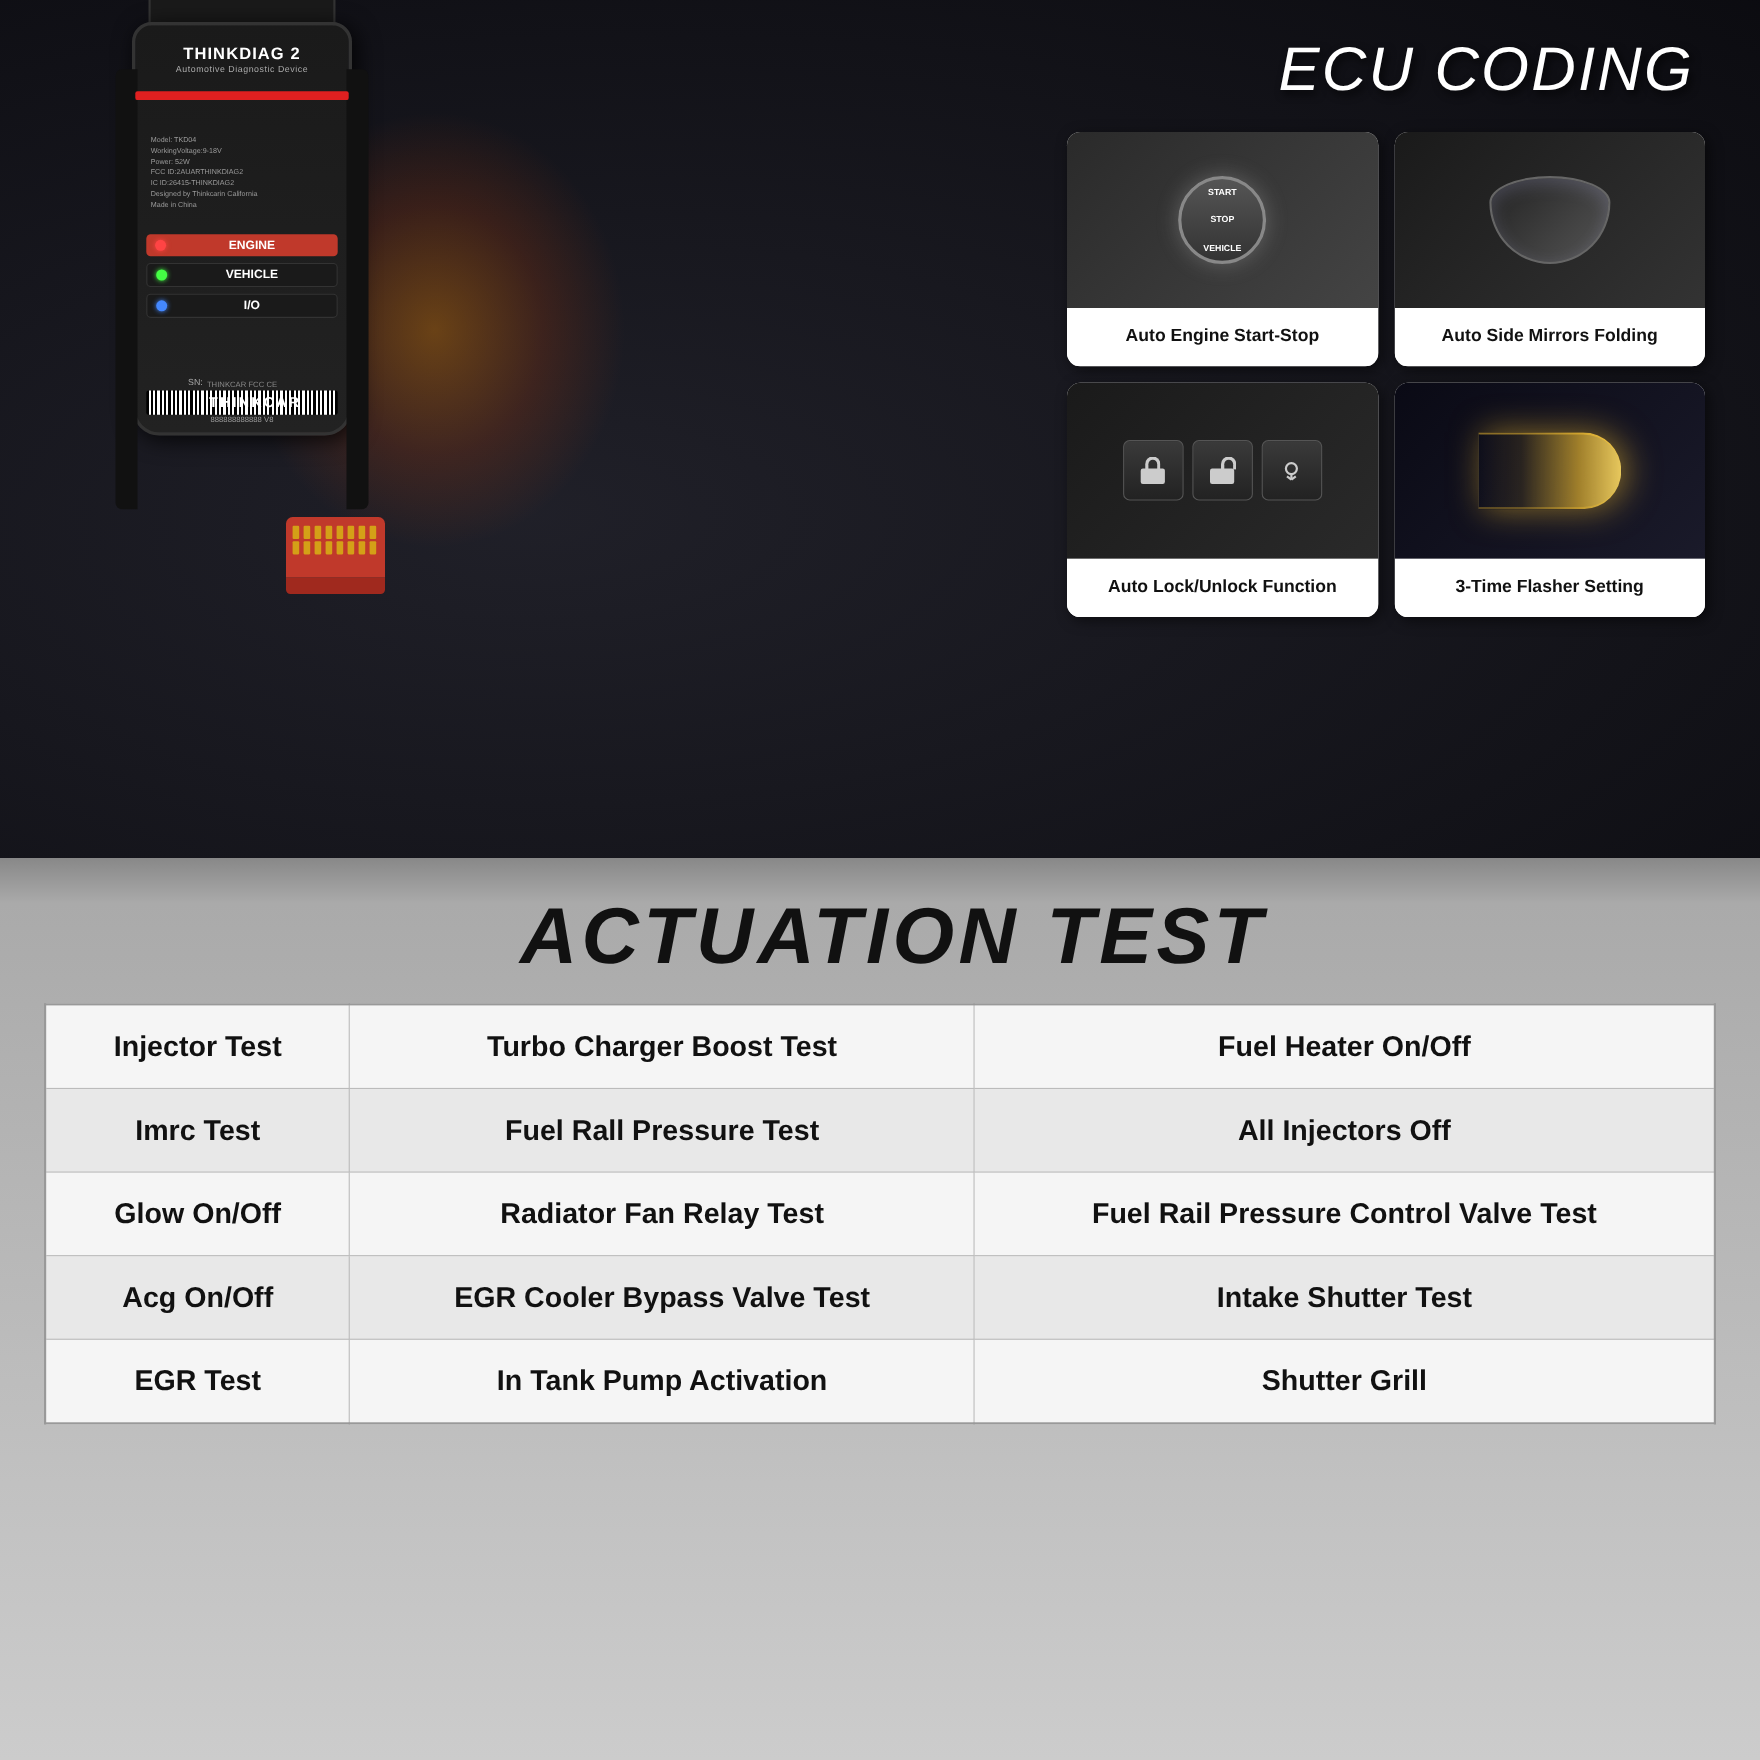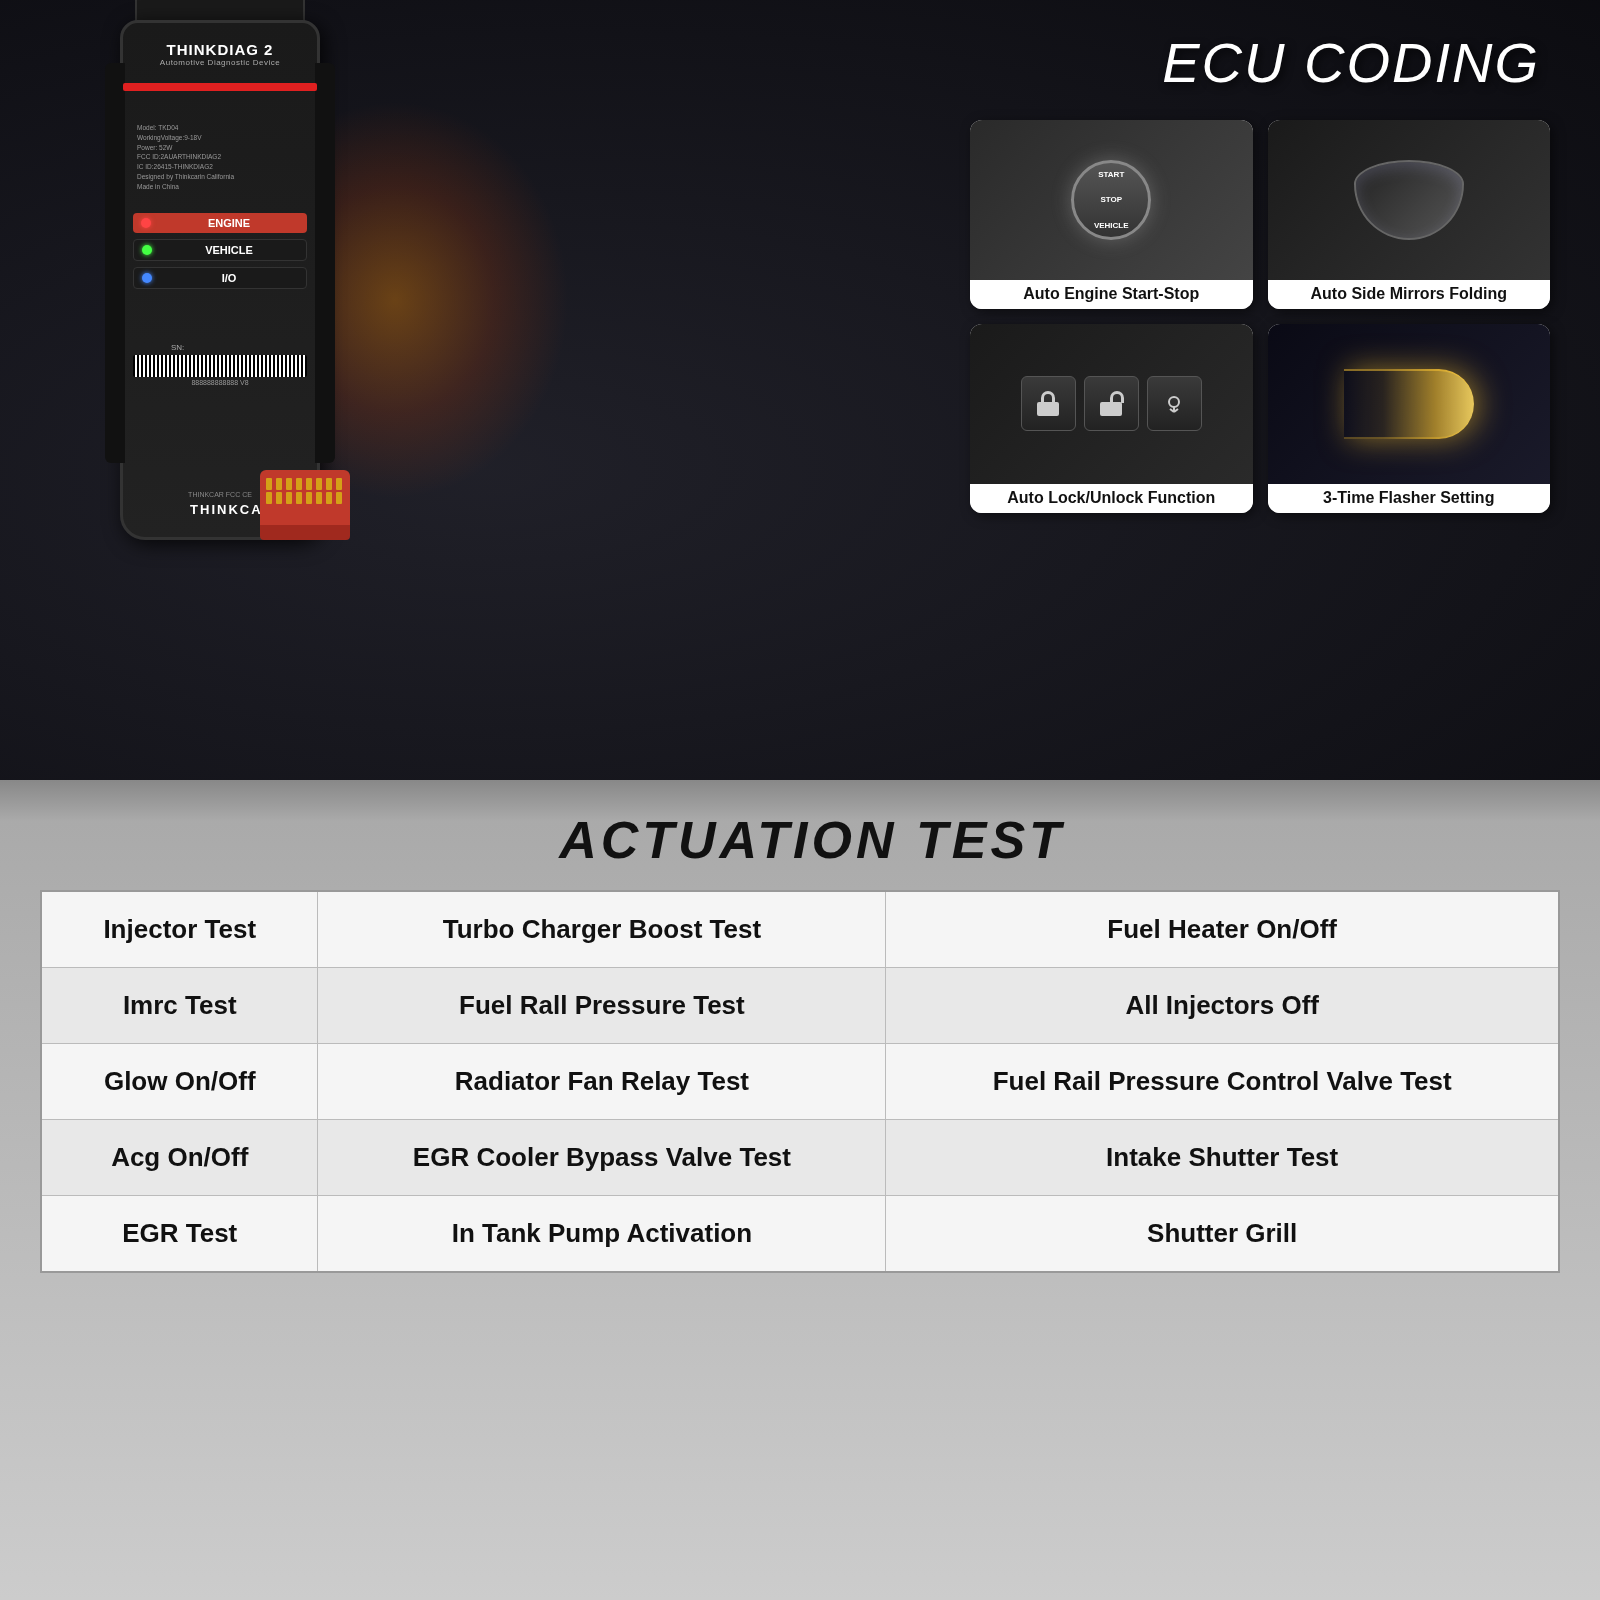--- a/index.html
+++ b/index.html
@@ -54,21 +54,21 @@
     .device {
       position: absolute;
       left: 60px;
       top: 0;
       width: 200px;
       height: 600px;
     }
 
     .device-body {
       width: 200px;
-      height: 520px;
+      height: 376px;
       background: linear-gradient(180deg, #1a1a1a 0%, #222 100%);
       border-radius: 18px 18px 25px 25px;
       border: 3px solid #333;
       position: relative;
       box-shadow: 4px 4px 20px rgba(0,0,0,0.8);
     }
 
     .device-top-grip {
       position: absolute;
       top: -30px;
@@ -376,21 +376,21 @@
       width: 130px;
       height: 70px;
       background: linear-gradient(90deg, transparent 0%, rgba(255,200,50,0.1) 30%, rgba(255,200,50,0.6) 70%, rgba(255,220,100,0.9) 100%);
       border-radius: 0 40px 40px 0;
       border-top: 2px solid rgba(255,200,50,0.5);
       border-bottom: 2px solid rgba(255,200,50,0.3);
       box-shadow: 5px 0 30px rgba(255,200,50,0.5);
     }
 
     .feature-label {
-      padding: 4px 12px;
+      padding: 16px 12px;
       text-align: center;
       font-size: 16px;
       font-weight: 700;
       color: #111;
       background: #fff;
       line-height: 1.3;
     }
 
     
     .bottom-section {
@@ -398,21 +398,21 @@
       height: 820px;
       background: linear-gradient(180deg, #888 0%, #aaa 5%, #ccc 100%);
       position: relative;
     }
 
     .actuation-header {
       text-align: center;
       padding: 30px 0 20px;
     }
     .actuation-title {
-      font-size: 52px;
+      font-size: 72px;
       font-weight: 900;
       color: #111;
       letter-spacing: 4px;
       text-transform: uppercase;
       font-style: italic;
       padding-left: 24px;
     }
 
     
     .actuation-table {

